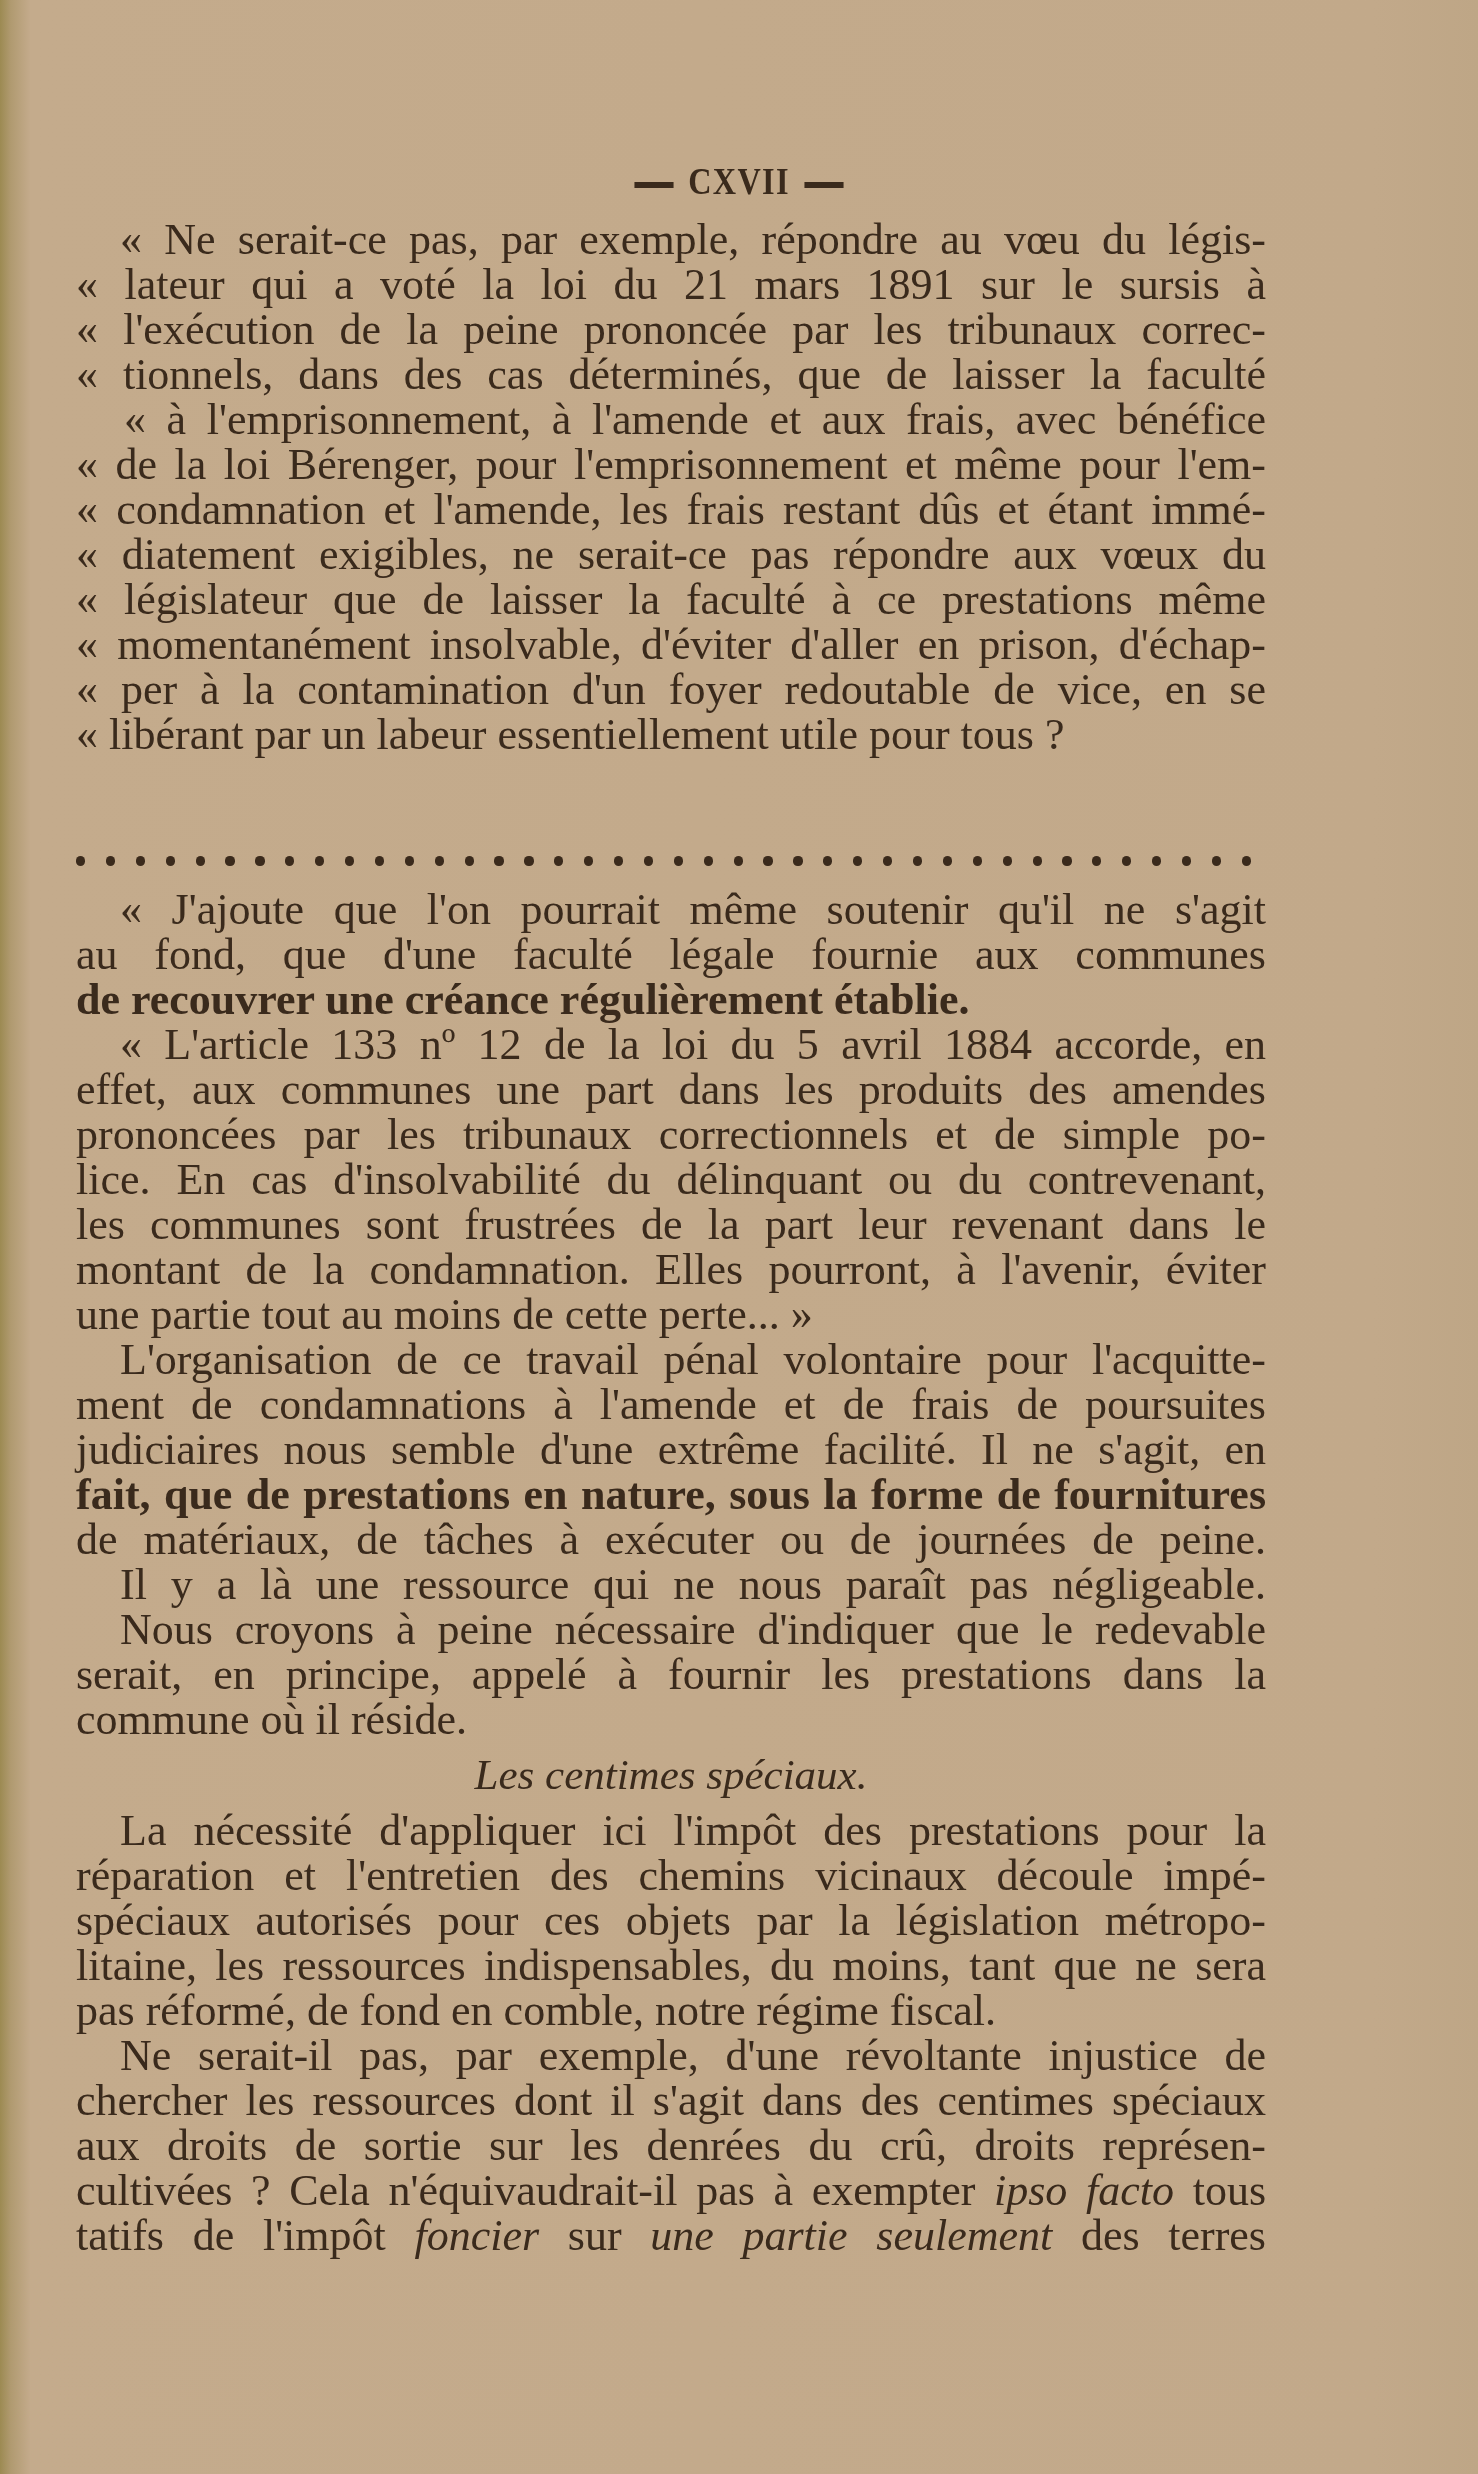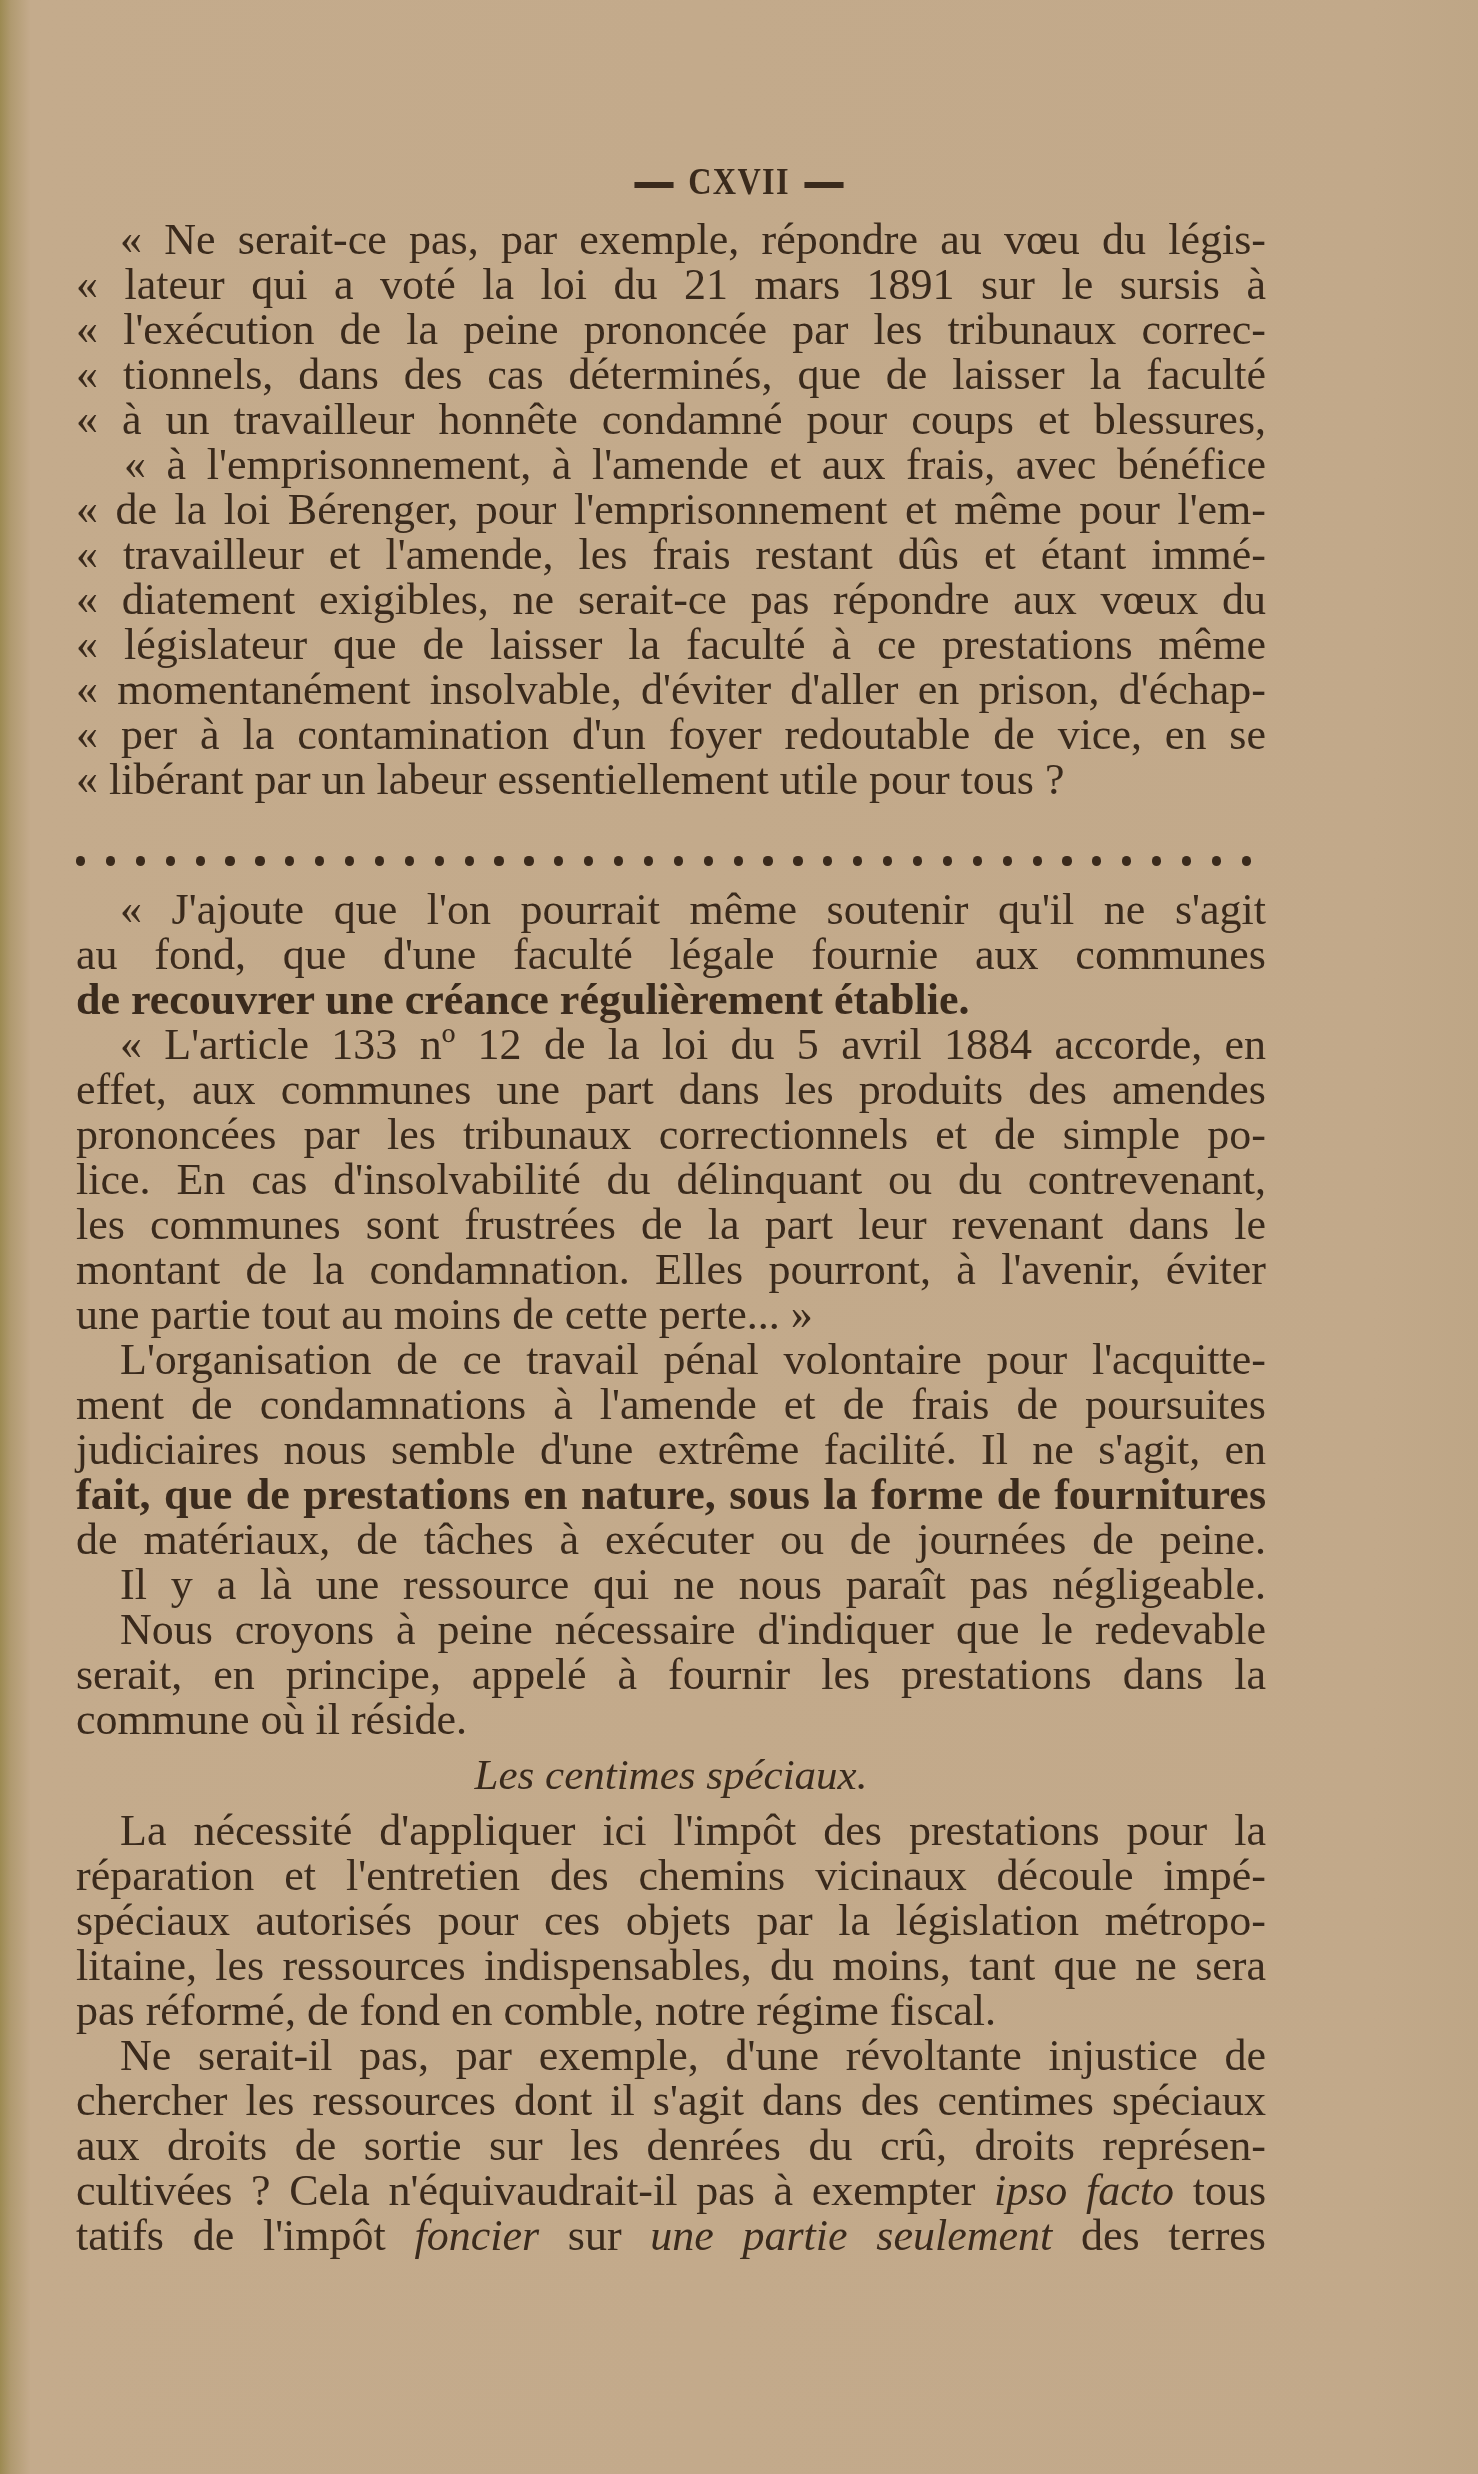--- a/index.html
+++ b/index.html
@@ -90,24 +90,23 @@
 
   <div class="header">
     <span class="dash"></span><span>CXVII</span><span class="dash"></span>
   </div>
 
   <div class="text-block" style="top:211px;">
     <span class="line justify indent" style="font-stretch: condensed;">« Ne serait-ce pas, par exemple, répondre au vœu du légis-</span>
     <span class="line justify" style="font-stretch: condensed;">« lateur qui a voté la loi du 21 mars 1891 sur le sursis à</span>
     <span class="line justify" style="font-stretch: condensed;">« l'exécution de la peine prononcée par les tribunaux correc-</span>
     <span class="line justify" style="font-stretch: condensed;">« tionnels, dans des cas déterminés, que de laisser la faculté</span>
-    <span class="line justify" style="font-stretch: condensed;">« à un travailleur honnête condamné pour coups et blessures,</span>
     <span class="line justify" style="font-stretch: condensed; margin-left: 48px;">« à l'emprisonnement, à l'amende et aux frais, avec bénéfice</span>
     <span class="line justify" style="font-stretch: condensed;">« de la loi Bérenger, pour l'emprisonnement et même pour l'em-</span>
-    <span class="line justify" style="font-stretch: condensed;">« travailleur et l'amende, les frais restant dûs et étant immé-</span>
+    <span class="line justify" style="font-stretch: condensed;">« condamnation et l'amende, les frais restant dûs et étant immé-</span>
     <span class="line justify" style="font-stretch: condensed;">« diatement exigibles, ne serait-ce pas répondre aux vœux du</span>
     <span class="line justify" style="font-stretch: condensed;">« législateur que de laisser la faculté à ce prestations même</span>
     <span class="line justify" style="font-stretch: condensed;">« momentanément insolvable, d'éviter d'aller en prison, d'échap-</span>
     <span class="line justify" style="font-stretch: condensed;">« per à la contamination d'un foyer redoutable de vice, en se</span>
     <span class="line" style="font-stretch: condensed;">« libérant par un labeur essentiellement utile pour tous ?</span>
   </div>
 
   <div class="text-block" style="top:832px;">
     <div class="dots" id="dots">
         <span></span>

